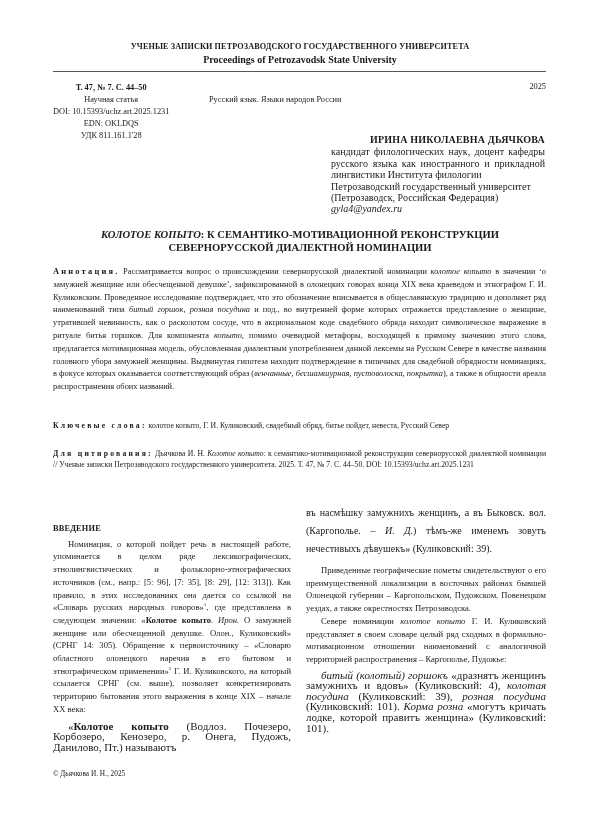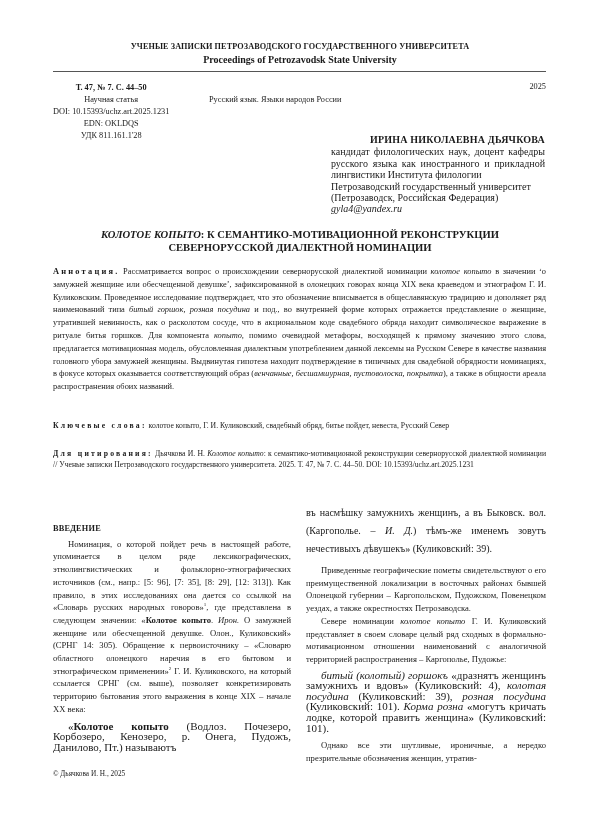--- a/index.html
+++ b/index.html
@@ -87,14 +87,13 @@
   <div class="copyright">© Дьячкова И. Н., 2025</div>
 </div>
 
 <div class="abs col-right">
   <div class="small"><span>въ насмѣшку замужнихъ женщинъ, а въ Быковск. вол. (Каргополье. – </span><i>И. Д.</i><span>) тѣмъ-же именемъ зовутъ нечестивыхъ дѣвушекъ» (Куликовский: 39).</span></div>
   <div class="gap"></div>
   <p class="para">Приведенные географические пометы свидетельствуют о его преимущественной локализации в восточных районах бывшей Олонецкой губернии – Каргопольском, Пудожском, Повенецком уездах, а также окрестностях Петрозаводска.</p>
   <p class="para"><span>Севере номинации </span><i>колотое копыто</i><span> Г. И. Куликовский представляет в своем словаре целый ряд сходных в формально-мотивационном отношении наименований с аналогичной территорией распространения – Каргополье, Пудожье:</span></p>
   <p class="quote" style="margin-top:4px;"><i>битый (колотый) горшокъ</i><span> «дразнятъ женщинъ замужнихъ и вдовъ» (Куликовский: 4), </span><i>колотая посудина</i><span> (Куликовский: 39), </span><i>розная посудина</i><span> (Куликовский: 101). </span><i>Корма розна</i><span> «могутъ кричать лодке, которой правитъ женщина» (Куликовский: 101).</span></p>
   <div class="gap"></div>
-  <p class="para">Однако все эти шутливые, ироничные, а нередко презрительные обозначения женщин, утратив-</p>
 </div>
 
 </body></html>

